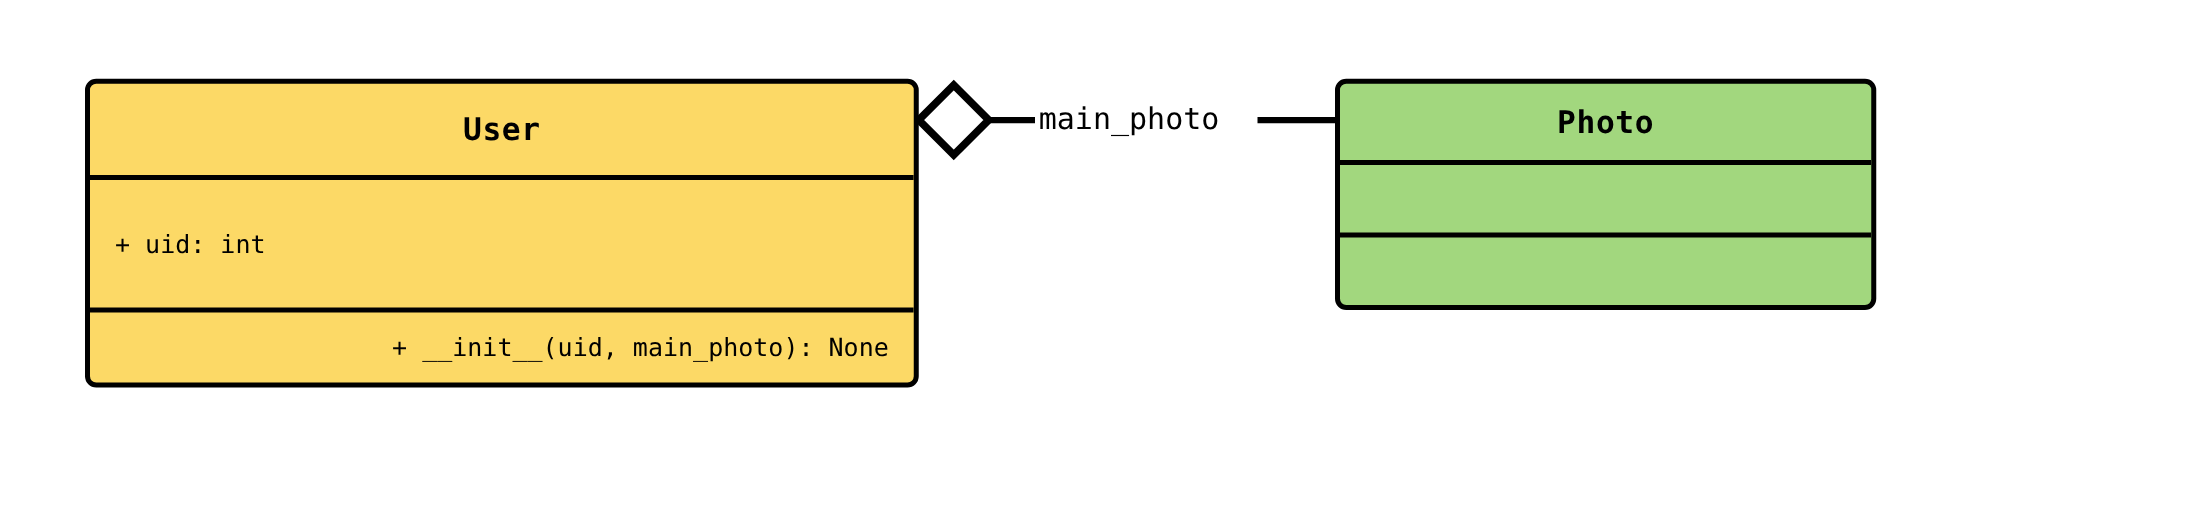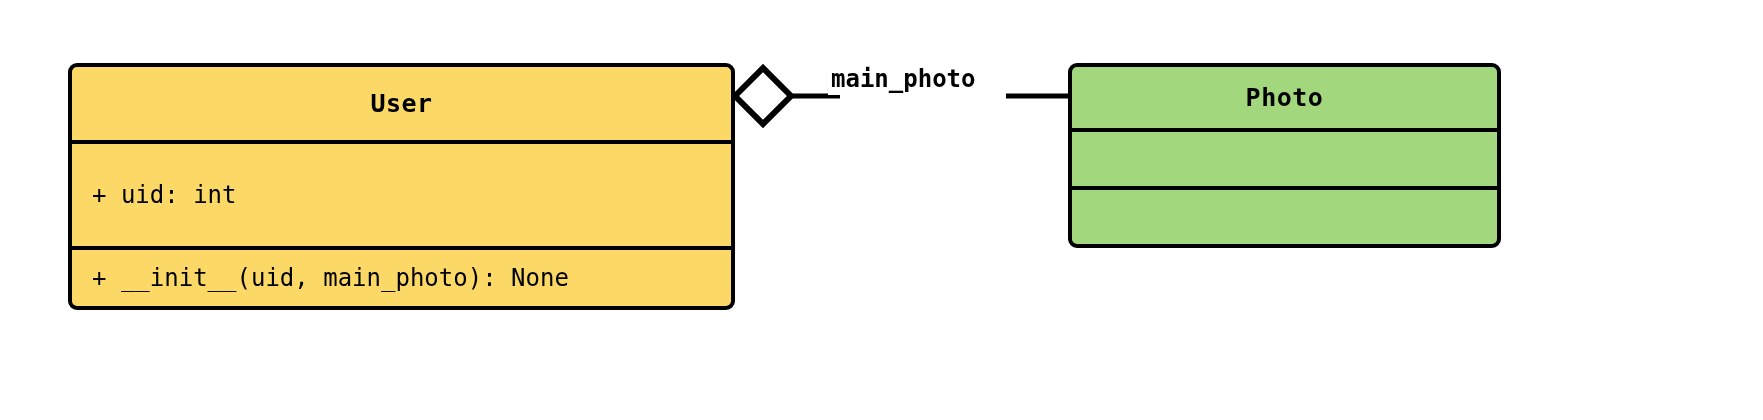--- a/index.html
+++ b/index.html
@@ -46,21 +46,21 @@
     letter-spacing: 0.5px;
     color: #000000;
   }
   .uml-members {
     display: flex;
     flex-direction: column;
     justify-content: center;
     padding: 0 20px;
   }
   .uml-member {
-    font-size: 24px;
+    font-size: 20px;
     line-height: 31px;
     color: #000000;
     white-space: pre;
   }
   .uml-member .typ {
     font-weight: bold;
   }
 
   
   .box-user {
@@ -72,21 +72,21 @@
 
   
   #user-class {
     left: 68px;
     top: 63px;
     width: 667px;
     height: 247px;
   }
   #user-class .c-title   { height: 73px; }
   #user-class .c-attrs   { height: 106px; }
-  #user-class .c-methods { flex: 1 1 auto; }
+  #user-class .c-methods { flex: 1 1 auto; align-items: flex-end; }
 
   #photo-class {
     left: 1068px;
     top: 63px;
     width: 433px;
     height: 185px;
   }
   #photo-class .c-title  { height: 61px; }
   #photo-class .c-attrs  { height: 58px; }
   #photo-class .c-methods{ flex: 1 1 auto; }
@@ -96,28 +96,27 @@
     position: absolute;
     left: 0;
     top: 0;
     width: 1763px;
     height: 420px;
     pointer-events: none;
   }
   .assoc-label {
     position: absolute;
     left: 828px;
-    top: 64px;
+    top: 80px;
     font-size: 24px;
     line-height: 31px;
     color: #000000;
     white-space: pre;
     background: #ffffff;
     padding: 0 3px;
-    font-weight: bold;
   }
 </style>
 </head>
 <body>
 
 <div id="canvas">
 
   <svg class="assoc-layer" viewBox="0 0 1763 420">
 
     <line x1="792" y1="96" x2="840" y2="96" stroke="#000000" stroke-width="5"></line>

